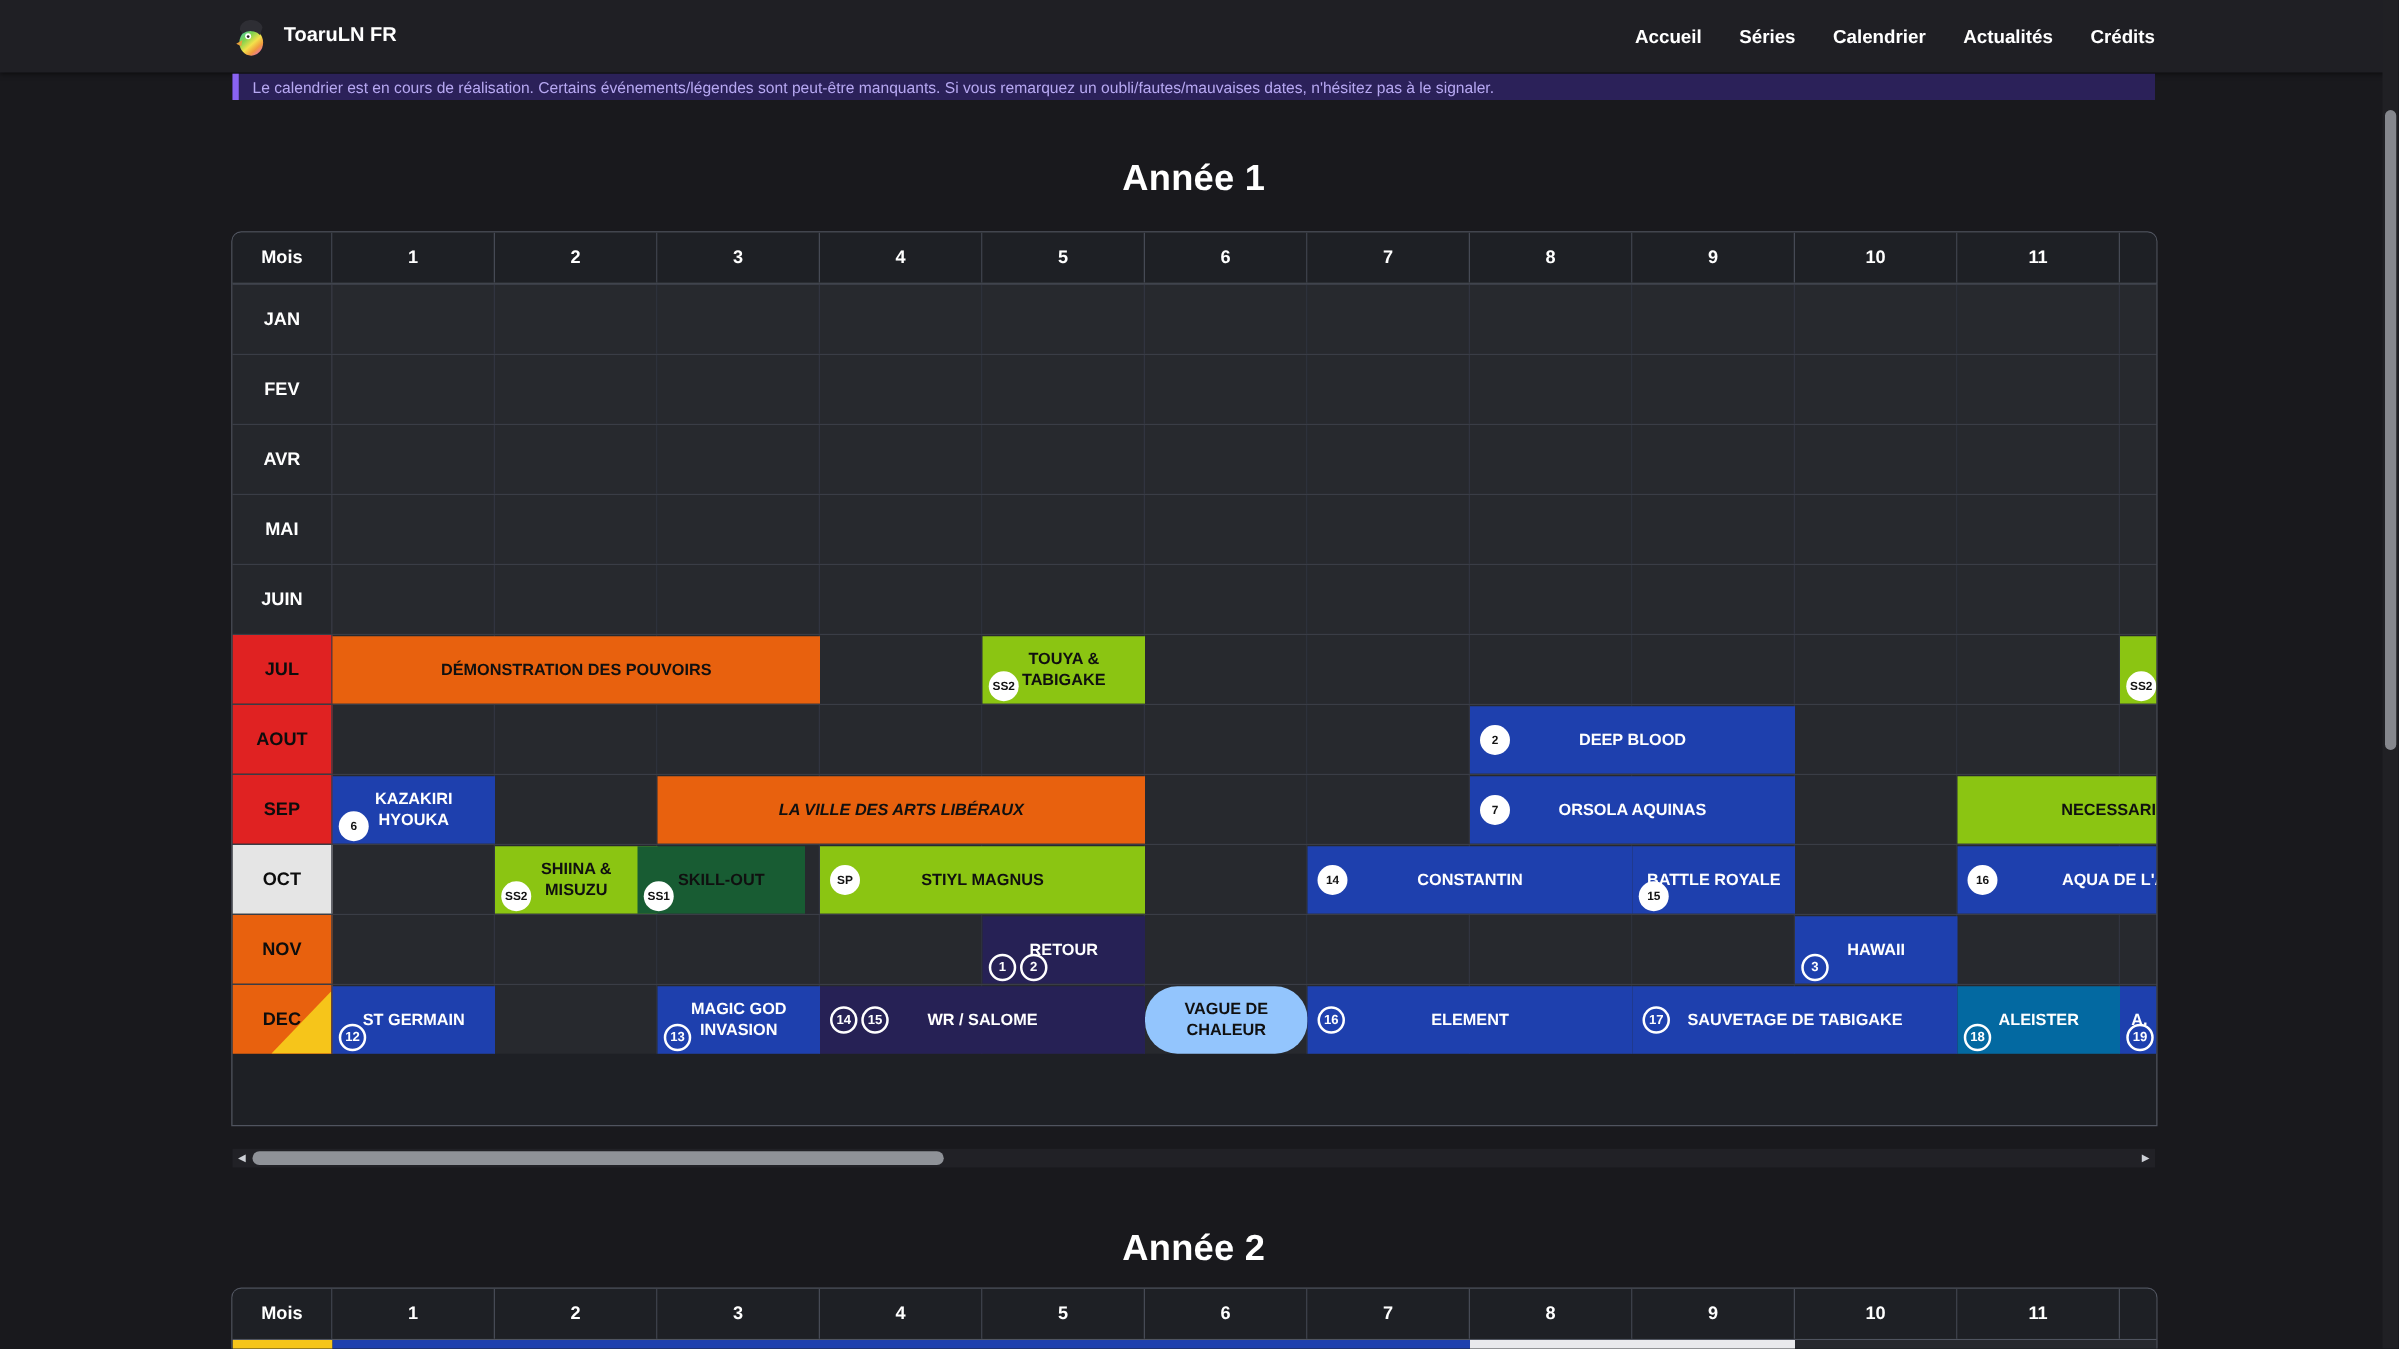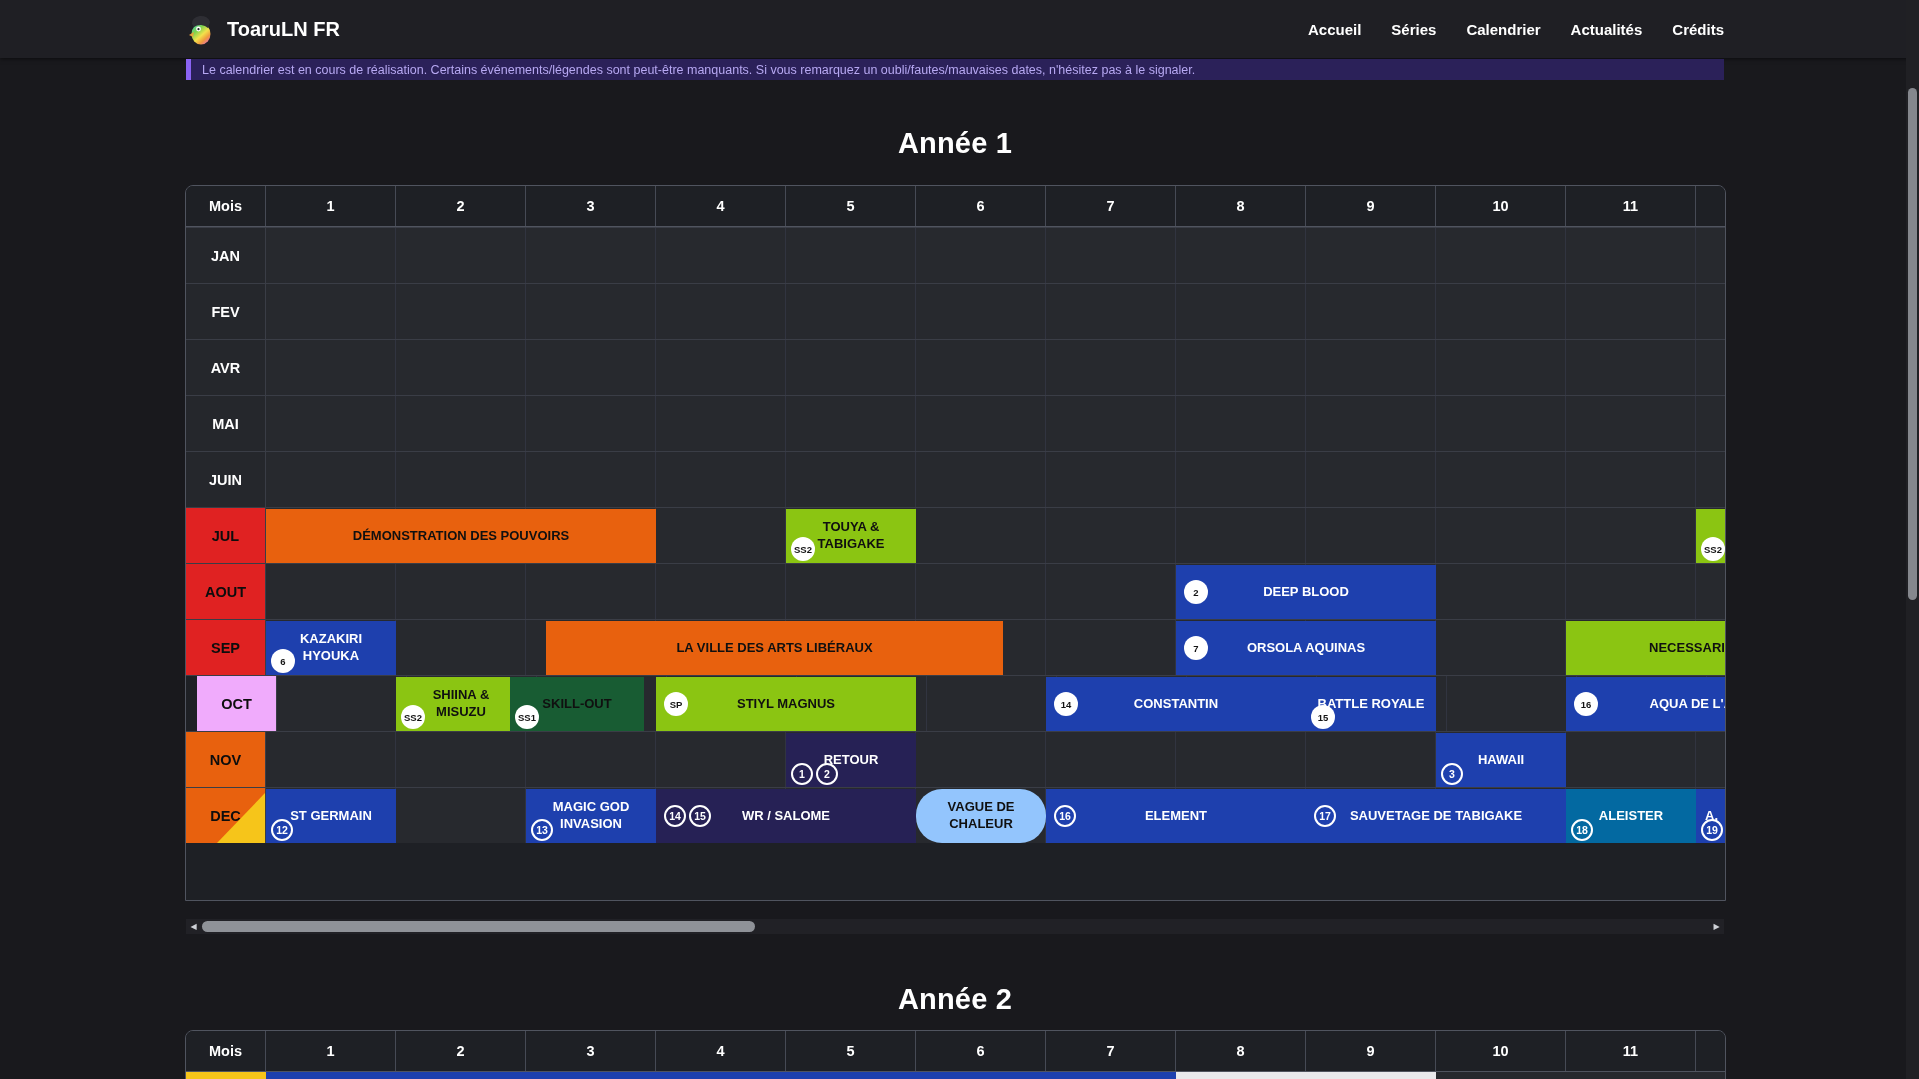--- a/index.html
+++ b/index.html
@@ -2,21 +2,21 @@
 <html><head>
 <meta charset="utf-8">
 <style>
   html,body{margin:0;padding:0;background:#19191d;}
   body{font-family:"Liberation Sans","DejaVu Sans",sans-serif;}
   #page{position:relative;width:1919px;height:1079px;overflow:hidden;background:#19191d;}
 
   
   #navbar{position:absolute;left:0;top:0;width:1919px;height:58px;background:#1f1f24;box-shadow:0 1px 4px rgba(0,0,0,.55);}
   #navinner{position:absolute;left:186px;width:1538px;top:0;height:58px;display:flex;align-items:center;justify-content:space-between;}
-  .brand{display:flex;align-items:center;gap:11px;color:#fff;font-weight:bold;font-size:20px;cursor:pointer;}
+  .brand{display:flex;align-items:center;gap:11px;color:#fff;font-weight:bold;font-size:16px;cursor:pointer;}
   .navlinks{display:flex;gap:30px;align-items:center;}
   .navlink{color:#fff;font-size:15px;font-weight:600;cursor:pointer;}
 
   
   #banner{position:absolute;left:186px;top:59px;width:1538px;height:21px;background:#2b2159;border-left:5px solid #8a63f2;box-sizing:border-box;display:flex;align-items:center;overflow:hidden;}
   #banner span{color:#b7a8f2;font-size:12.5px;padding-left:11px;white-space:nowrap;}
 
   
   .ytitle{position:absolute;left:186px;width:1538px;text-align:center;color:#fff;font-size:29px;font-weight:bold;letter-spacing:.2px;}
   #t1{top:127px;} #t2{top:983px;}
@@ -255,35 +255,35 @@
         <div class="cell"></div>
         <div class="cell"></div>
         <div class="cell"></div>
         <div class="ev" style="left: 80px; width: 130px; background: rgb(30, 64, 174);">
           <div class="lbl" style="color: rgb(255, 255, 255);">KAZAKIRI
 HYOUKA</div>
           <div class="badges bottom">
             <div class="bdg filled">6</div>
           </div>
         </div>
-        <div class="ev" style="left: 360px; width: 457px; background: rgb(232, 97, 14);">
+        <div class="ev" style="left: 340px; width: 390px; background: rgb(232, 97, 14); font-style: italic;">
           <div class="lbl" style="color: rgb(16, 16, 16);">LA VILLE DES ARTS LIBÉRAUX</div>
         </div>
         <div class="ev" style="left: 990px; width: 260px; background: rgb(30, 64, 174);">
           <div class="lbl" style="color: rgb(255, 255, 255);">ORSOLA AQUINAS</div>
           <div class="badges center">
             <div class="bdg filled">7</div>
           </div>
         </div>
         <div class="ev" style="left: 1380px; width: 260px; background: rgb(139, 197, 18);">
           <div class="lbl" style="color: rgb(16, 16, 16);">NECESSARIUS</div>
         </div>
       </div>
       <div class="mrow">
-        <div class="mcell colored" style="background: #f0abfc; margin-left: 11px;">OCT</div>
+        <div class="mcell colored" style="background: #e5e5e5;">OCT</div>
         <div class="cell"></div>
         <div class="cell"></div>
         <div class="cell"></div>
         <div class="cell"></div>
         <div class="cell"></div>
         <div class="cell"></div>
         <div class="cell"></div>
         <div class="cell"></div>
         <div class="cell"></div>
         <div class="cell"></div>

